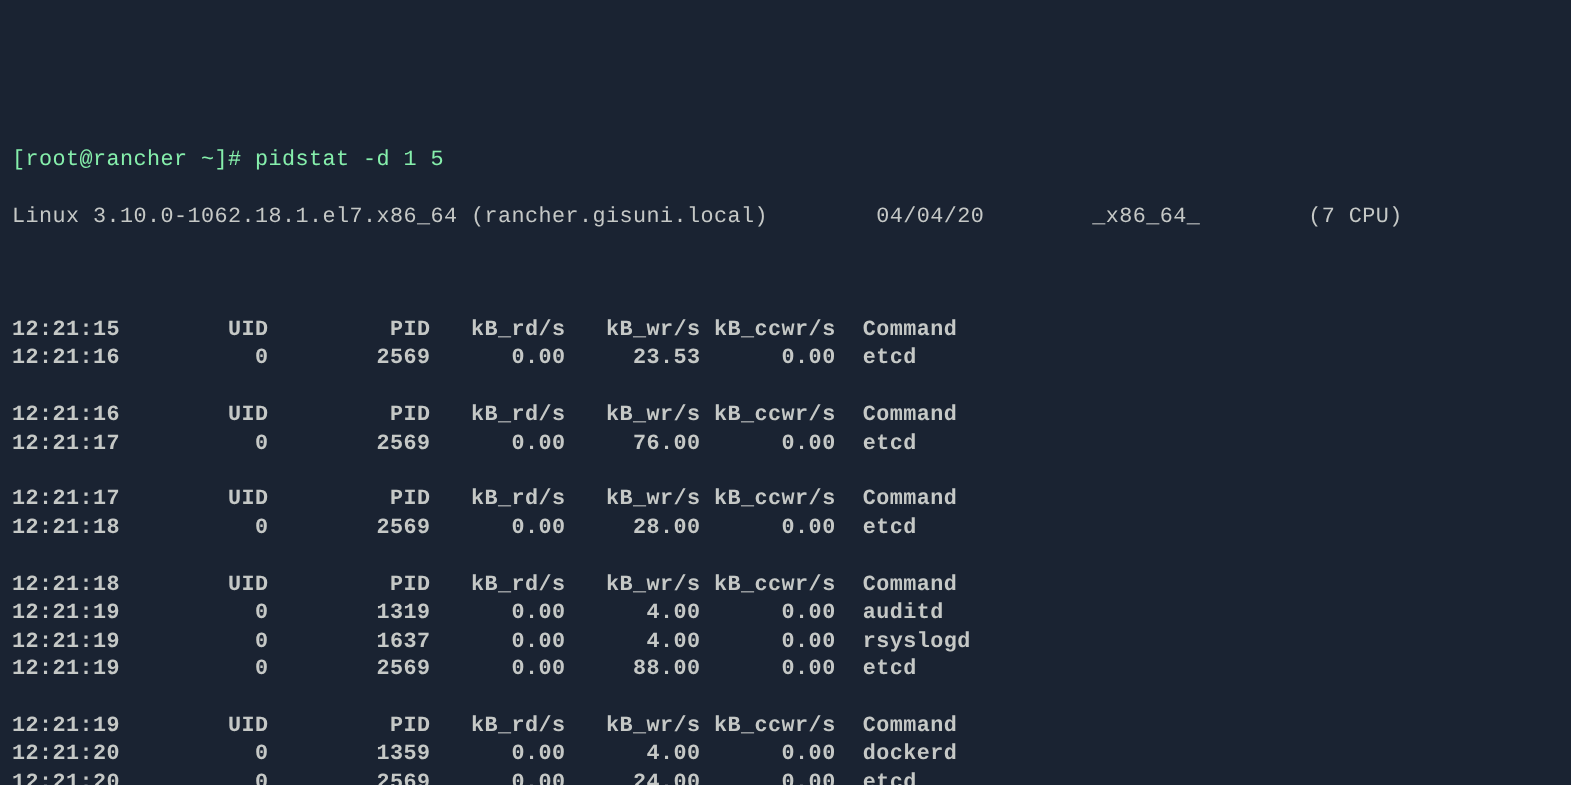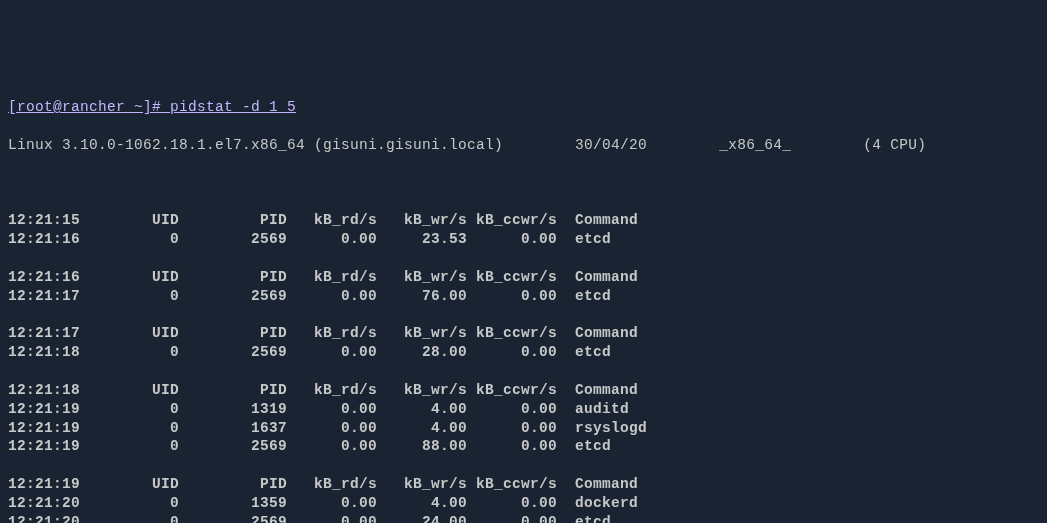--- a/index.html
+++ b/index.html
@@ -11,37 +11,36 @@
       background-color: #1a2332;
       color: #c5c8c6;
       font-family: 'Courier New', 'Consolas', monospace;
       font-size: 14.5px;
       line-height: 1.3;
       padding: 4px 8px;
       white-space: pre;
       letter-spacing: 0.3px;
     }
     .prompt-line {
-      color: #c4b5fd;
-      text-decoration: underline;
+      color: #86efac;
     }
     .header-line {
       color: #c5c8c6;
     }
     .data-row {
       color: #c5c8c6;
       font-weight: bold;
     }
   </style>
 </head>
 <body>
 
 
 
 <div>
 <div class="prompt-line">[root@rancher ~]# pidstat -d 1 5</div>
-<div class="header-line"><span>Linux 3.10.0-1062.18.1.el7.x86_64 (gisuni.gisuni.local)</span>        <span>30/04/20</span>        <span>_x86_64_</span>        <span>(4 CPU)</span></div>
+<div class="header-line"><span>Linux 3.10.0-1062.18.1.el7.x86_64 (rancher.gisuni.local)</span>        <span>04/04/20</span>        <span>_x86_64_</span>        <span>(7 CPU)</span></div>
 <div> </div>
 <div id="blocks-container"><div class="data-row">12:21:15        UID         PID   kB_rd/s   kB_wr/s kB_ccwr/s  Command</div><div class="data-row">12:21:16          0        2569      0.00     23.53      0.00  etcd</div><div> </div><div class="data-row">12:21:16        UID         PID   kB_rd/s   kB_wr/s kB_ccwr/s  Command</div><div class="data-row">12:21:17          0        2569      0.00     76.00      0.00  etcd</div><div> </div><div class="data-row">12:21:17        UID         PID   kB_rd/s   kB_wr/s kB_ccwr/s  Command</div><div class="data-row">12:21:18          0        2569      0.00     28.00      0.00  etcd</div><div> </div><div class="data-row">12:21:18        UID         PID   kB_rd/s   kB_wr/s kB_ccwr/s  Command</div><div class="data-row">12:21:19          0        1319      0.00      4.00      0.00  auditd</div><div class="data-row">12:21:19          0        1637      0.00      4.00      0.00  rsyslogd</div><div class="data-row">12:21:19          0        2569      0.00     88.00      0.00  etcd</div><div> </div><div class="data-row">12:21:19        UID         PID   kB_rd/s   kB_wr/s kB_ccwr/s  Command</div><div class="data-row">12:21:20          0        1359      0.00      4.00      0.00  dockerd</div><div class="data-row">12:21:20          0        2569      0.00     24.00      0.00  etcd</div></div>
 </div>
 
 
 
 
 </body></html>

